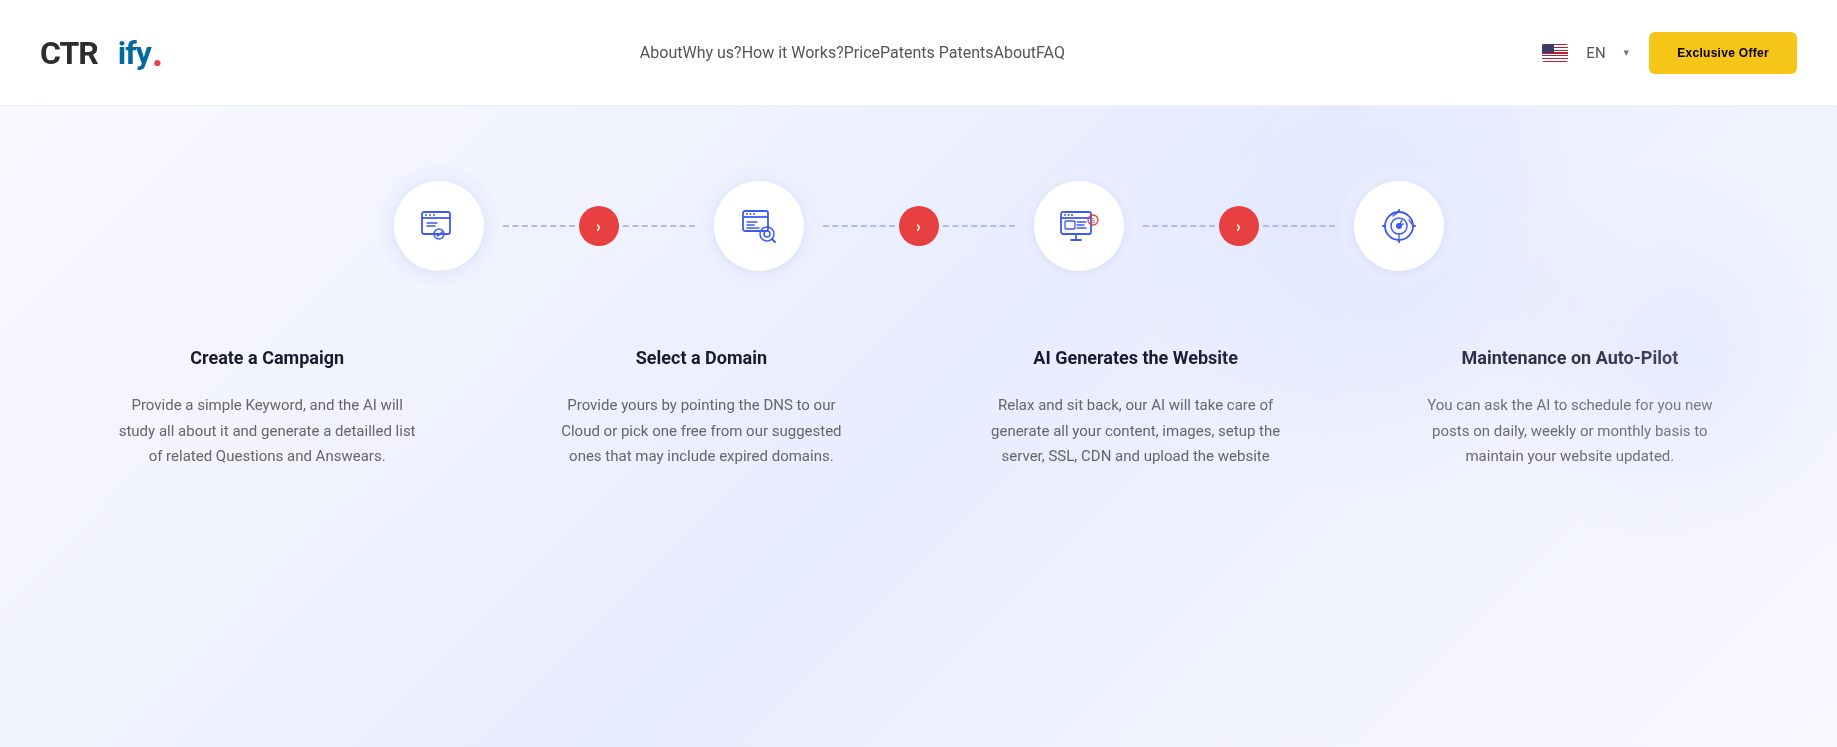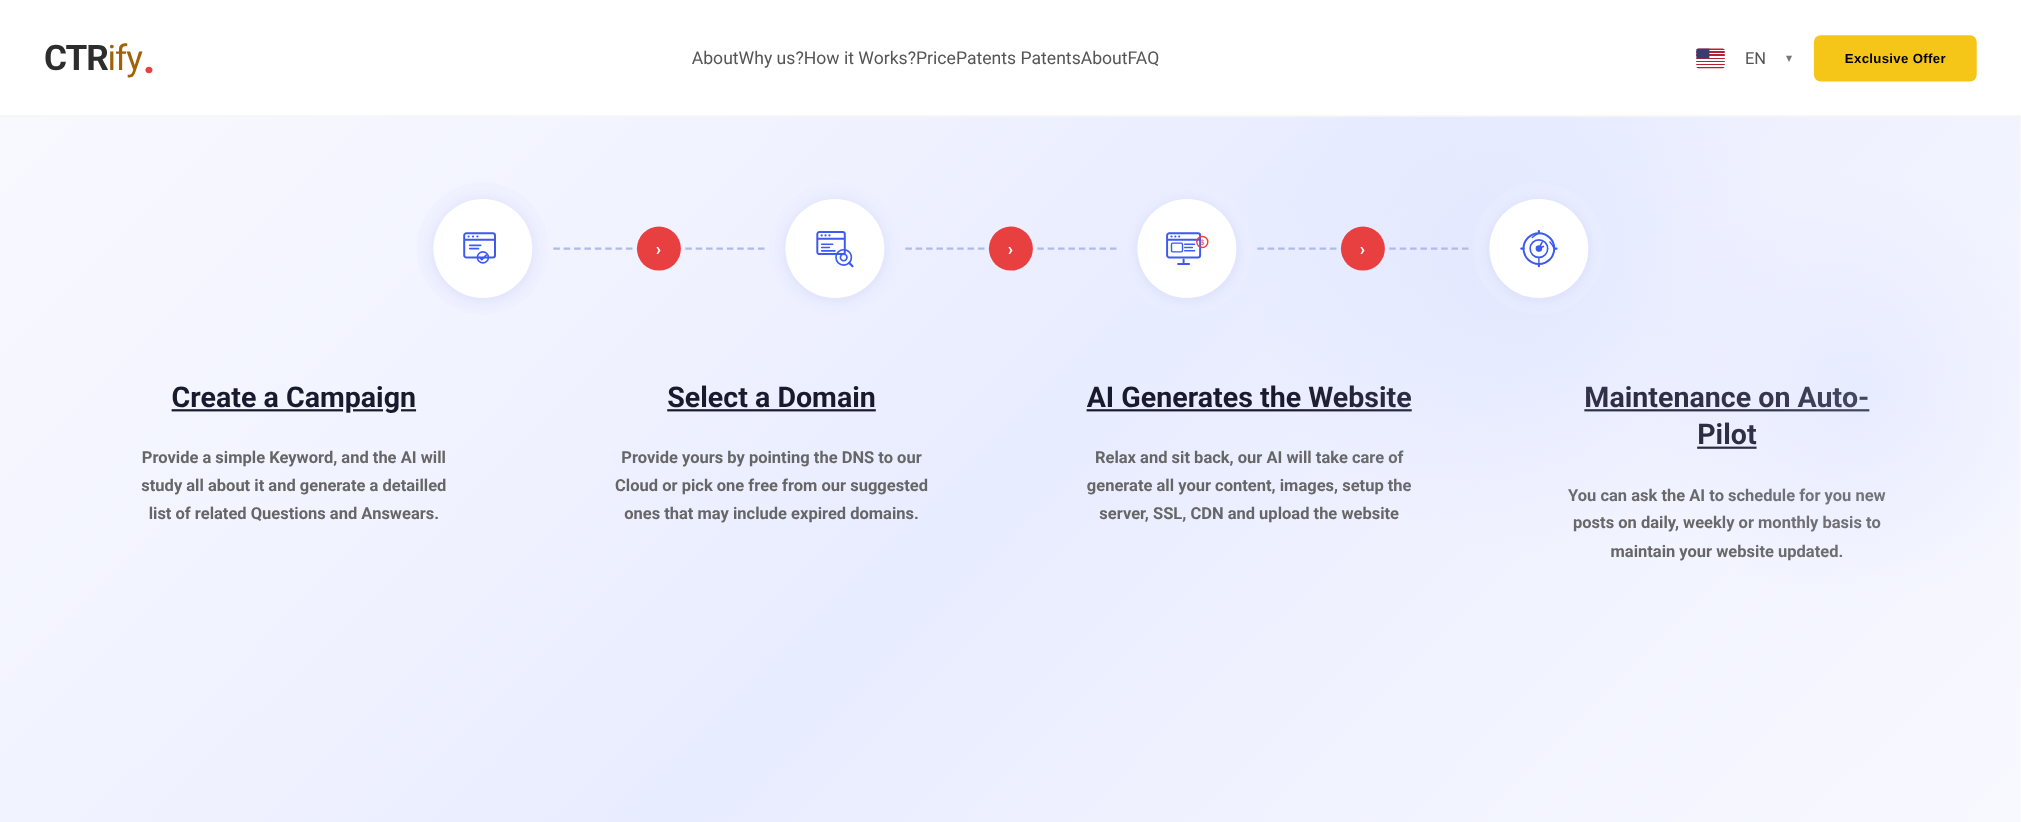--- a/index.html
+++ b/index.html
@@ -19,21 +19,21 @@
     }
     .logo {
       font-size: 32px;
       font-weight: 700;
       color: #2d2d2d;
       letter-spacing: -1px;
       display: flex;
       align-items: center;
     }
     .logo-ctr { font-weight: 700; color: #2d2d2d; }
-    .logo-ify { font-weight: 400; color: #a16207; }
+    .logo-ify { font-weight: 700; color: #0369a1; margin-left: 20px; }
     .logo-dot { color: #e84040; font-size: 40px; line-height: 1; margin-left: 1px; }
 
     .nav-links {
       display: flex;
       align-items: center;
       list-style: none;
     }
     .nav-links a {
       text-decoration: none;
       color: #555;
@@ -197,33 +197,31 @@
     }
 
     .step-card {
       flex: 1;
       text-align: center;
       max-width: 320px;
       padding: 0 10px;
     }
 
     .step-title {
-      font-size: 26px;
+      font-size: 18px;
       font-weight: 700;
       color: #1a1a2e;
       margin-bottom: 24px;
       line-height: 1.3;
-      text-decoration: underline;
     }
 
     .step-desc {
       font-size: 15px;
       color: #666;
       line-height: 1.7;
-      font-weight: bold;
     }
   </style>
 </head>
 <body>
 
 <nav class="navbar">
   <div class="logo">
     <span class="logo-ctr">CTR</span>
       <span class="logo-ify">ify</span>
       <span class="logo-dot">.</span>

